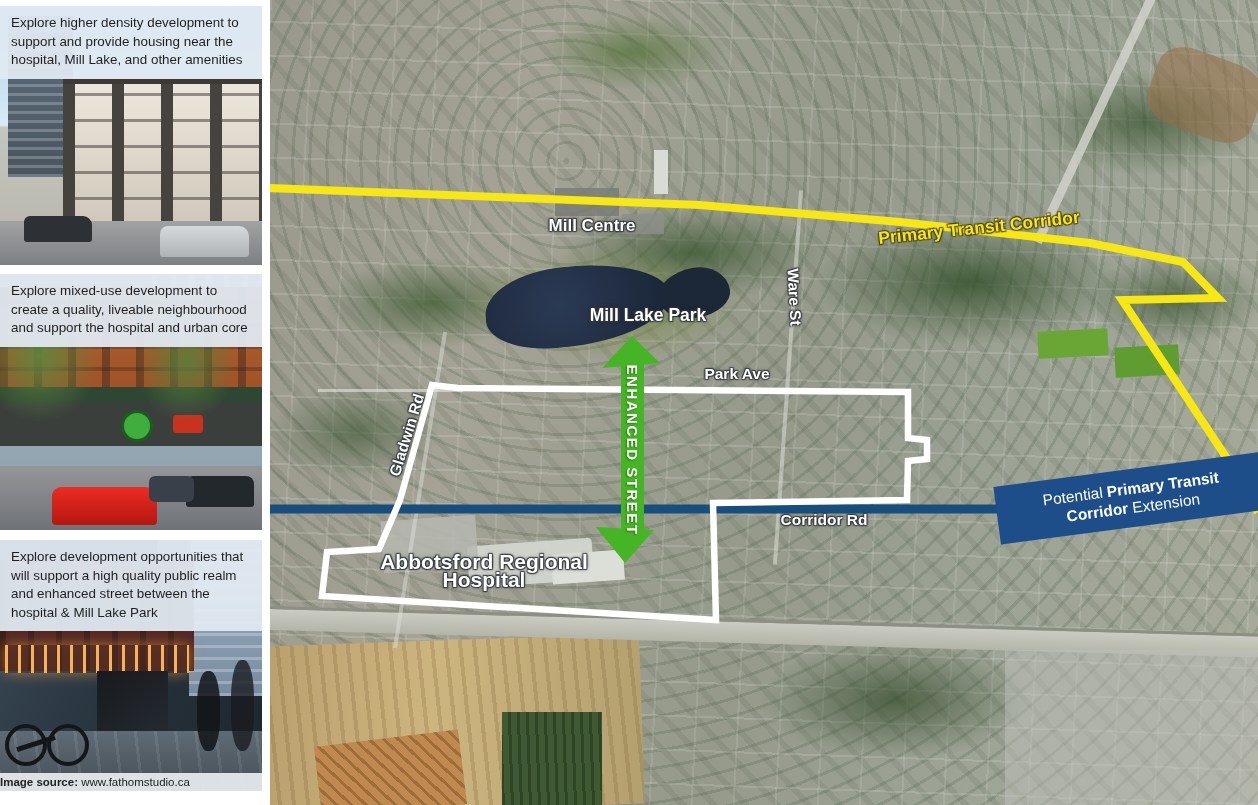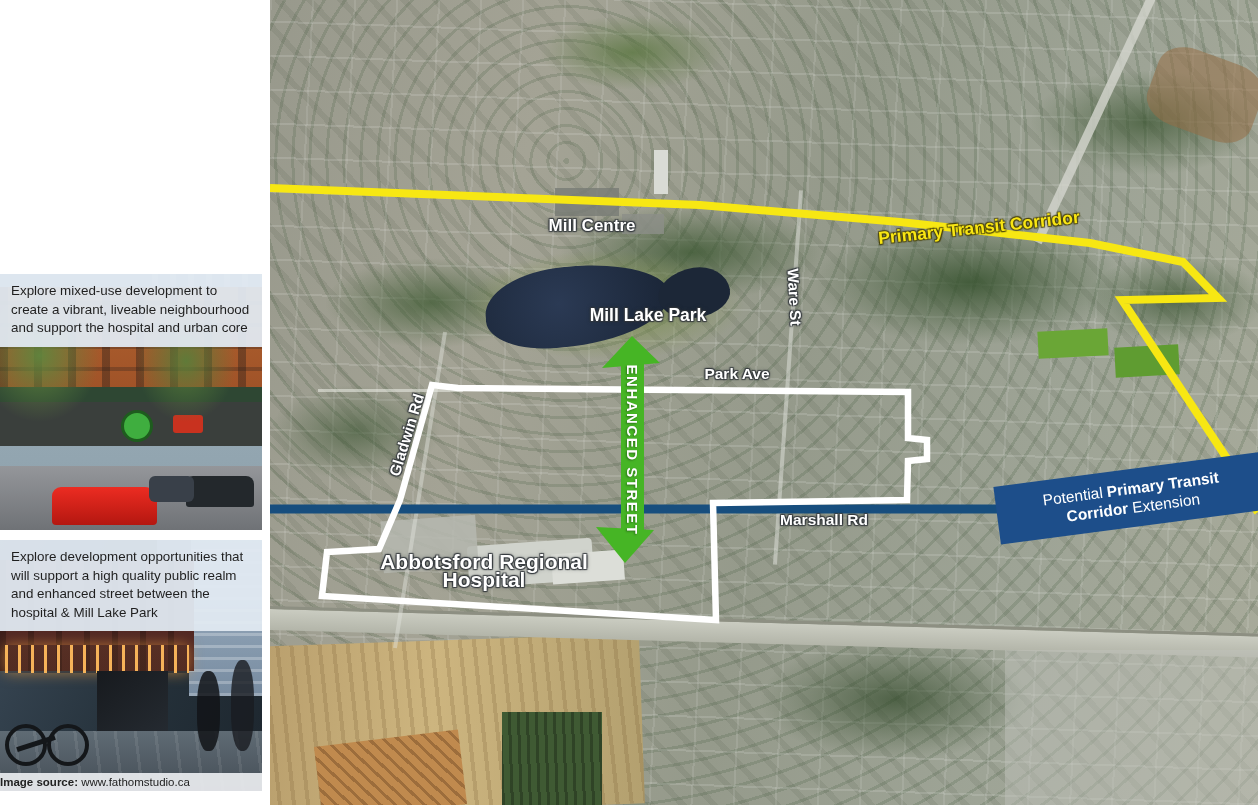--- a/index.html
+++ b/index.html
@@ -140,37 +140,47 @@
      transform:rotate(-7.5deg);color:#ffffff;text-align:center;font-size:15.5px;line-height:19px;padding-top:10px;box-sizing:border-box;}
   #banner b{font-weight:bold;}
 </style>
 </head>
 <body>
 
 <div id="page">
 
   <div id="sidebar">
 
+    <div class="card" style="top:6px;height:259px;">
+      <div class="photo" id="photo1">
+        <div class="p1-tower"></div>
+        <div class="p1-block"></div>
+        <div class="p1-road"></div>
+        <div class="p1-car-dark"></div>
+        <div class="p1-car-silver"></div>
+      </div>
+      <div class="card-text">Explore higher density development to support and provide housing near the hospital, Mill Lake, and other amenities</div>
+    </div>
 
     <div class="card" style="top:274px;height:256px;">
       <div class="photo" id="photo2">
         <div class="p2-towers"></div>
         <div class="p2-brick"></div>
         <div class="p2-awning"></div>
         <div class="p2-storefront"></div>
         <div class="p2-sign-green"></div>
         <div class="p2-sign-red"></div>
         <div class="p2-tree1"></div>
         <div class="p2-tree2"></div>
         <div class="p2-road"></div>
         <div class="p2-red-car"></div>
         <div class="p2-dark-car1"></div>
         <div class="p2-dark-car2"></div>
       </div>
-      <div class="card-text">Explore mixed-use development to create a vibrant, liveable neighbourhood and support the hospital and urban core</div>
+      <div class="card-text">Explore mixed-use development to create a quality, liveable neighbourhood and support the hospital and urban core</div>
     </div>
 
     <div class="card" style="top:540px;height:251px;">
       <div class="photo" id="photo3">
         <div class="p3-tower"></div>
         <div class="p3-tower2"></div>
         <div class="p3-brick"></div>
         <div class="p3-lights"></div>
         <div class="p3-cube"></div>
         <div class="p3-pave"></div>
@@ -228,21 +238,21 @@
       <rect x="351" y="360" width="23" height="175" fill="#46b525"></rect>
       <polygon points="362,336 332,368 390,363" fill="#46b525"></polygon>
       <polygon points="355,563 326,527 384,530" fill="#46b525"></polygon>
     </svg>
 
     <div class="map-label" id="lbl-city">Mill Centre</div>
     <div class="map-label" id="lbl-lake">Mill Lake Park</div>
     <div class="map-label" id="lbl-ware">Ware St</div>
     <div class="map-label" id="lbl-bevan">Park Ave</div>
     <div class="map-label" id="lbl-gladwin">Gladwin Rd</div>
-    <div class="map-label" id="lbl-marshall">Marshall Rd</div>
+    <div class="map-label" id="lbl-marshall">Corridor Rd</div>
     <div class="map-label" id="lbl-hospital">Abbotsford Regional
 Hospital</div>
     <div class="map-label" id="lbl-ptc">Primary Transit Corridor</div>
     <div class="map-label" id="lbl-enhanced">ENHANCED STREET</div>
 
     <div id="banner">
       <div><span>Potential </span><b>Primary Transit</b></div>
       <div><b>Corridor</b><span> Extension</span></div>
     </div>
 

